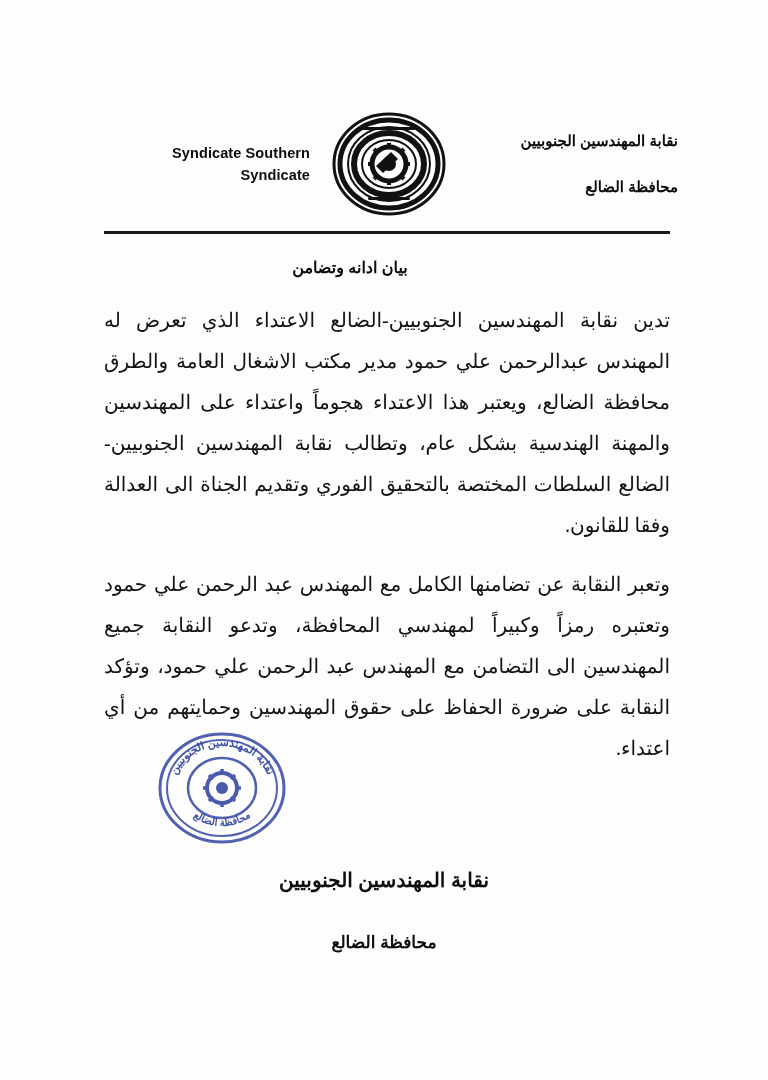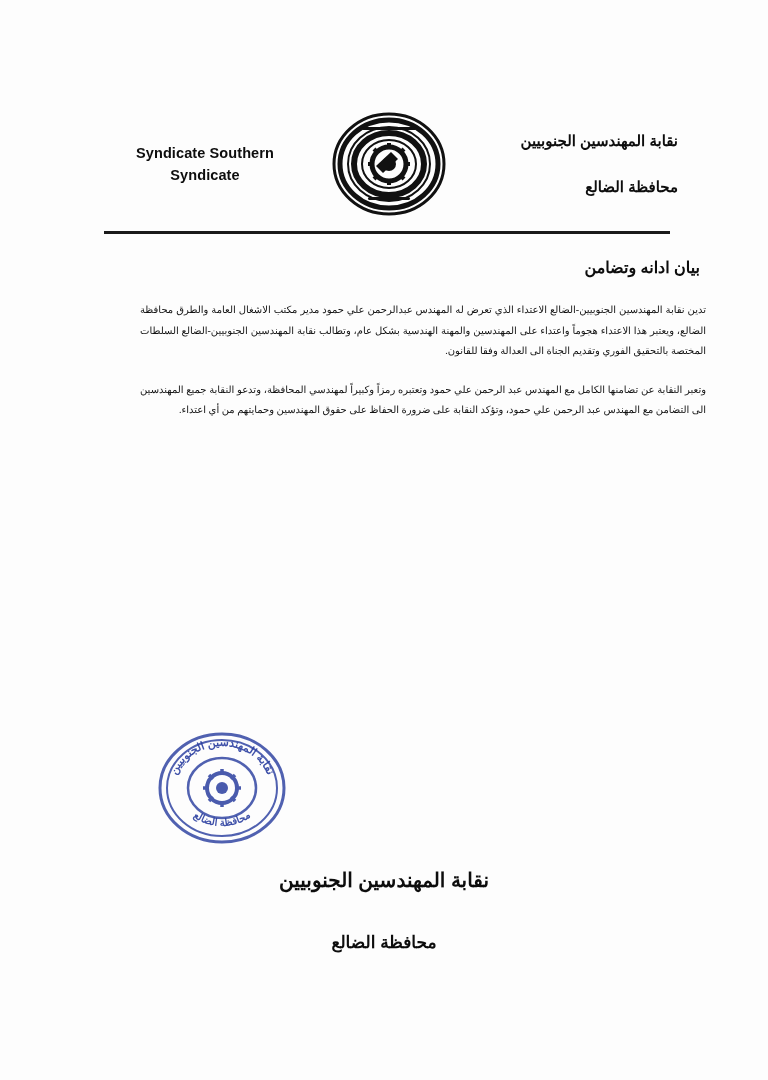--- a/index.html
+++ b/index.html
@@ -24,21 +24,21 @@
     top: 108px;
     left: 100px;
     right: 90px;
     height: 112px;
     display: flex;
     align-items: center;
     justify-content: space-between;
   }
   .header-left {
     width: 210px;
-    text-align: center;
+    text-align: right;
     font-family: "Liberation Sans", sans-serif;
     font-weight: bold;
     font-size: 14.5px;
     line-height: 1.55;
     color: #0d0d0d;
     letter-spacing: 0.1px;
   }
   .header-right {
     width: 210px;
     text-align: right;
@@ -71,42 +71,41 @@
     height: 2.5px;
     background: #1a1a1a;
   }
 
   
   .doc-title {
     position: absolute;
     top: 258px;
     left: 0;
     width: 700px;
-    text-align: right;
+    text-align: center;
     direction: rtl;
     font-family: "Liberation Sans", sans-serif;
     font-weight: bold;
     font-size: 16px;
     color: #0d0d0d;
     letter-spacing: 0.2px;
   }
 
   
   .body-text {
     position: absolute;
     top: 300px;
     left: 104px;
     width: 566px;
     direction: rtl;
     text-align: justify;
     font-family: "Liberation Serif", "DejaVu Serif", serif;
-    font-size: 10px;
+    font-size: 20px;
     line-height: 2.05;
     color: #131313;
-    margin-left: 36px;
   }
   .body-text p {
     margin: 0 0 18px 0;
   }
 
   
   .stamp {
     position: absolute;
     top: 726px;
     left: 150px;

